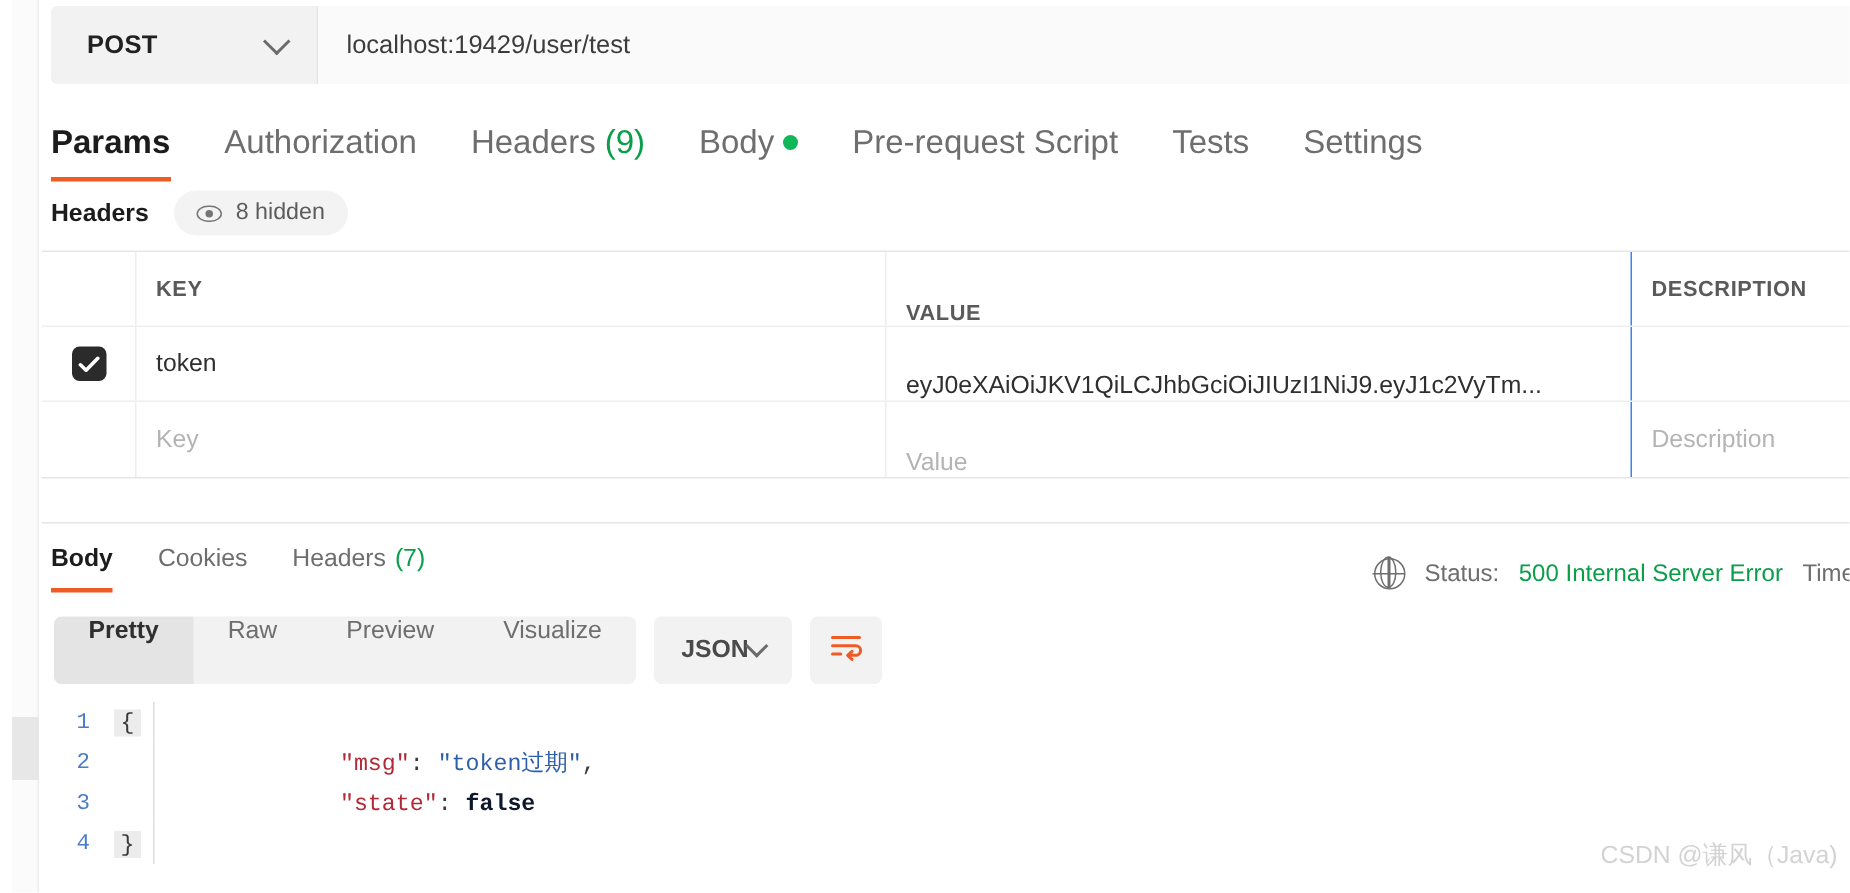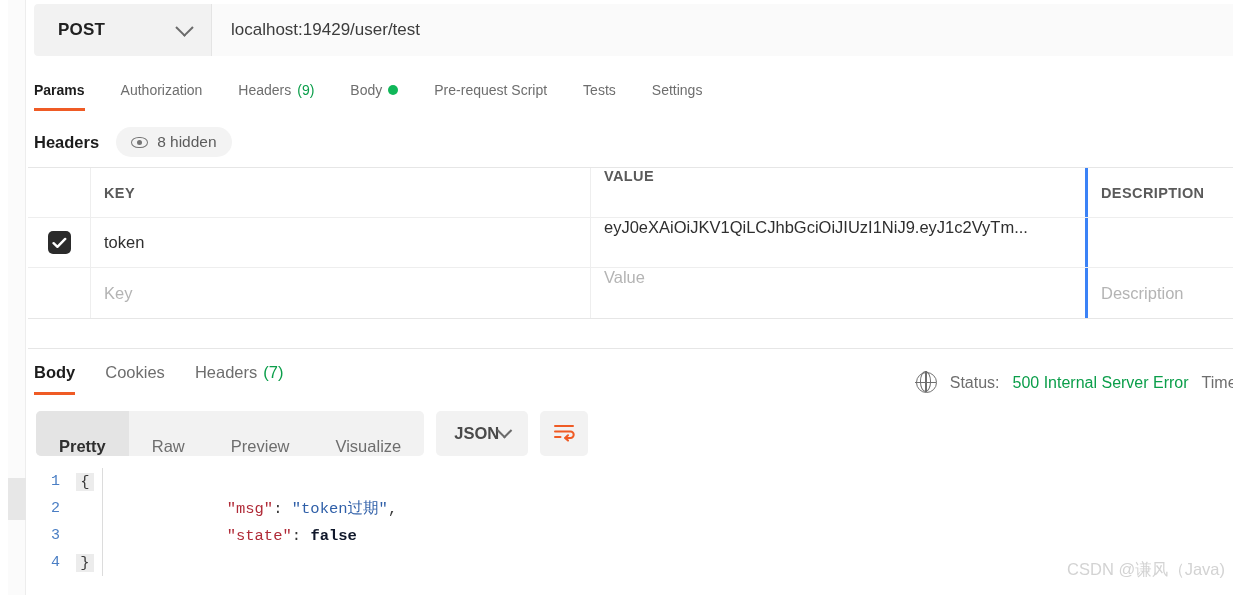--- a/index.html
+++ b/index.html
@@ -69,21 +69,21 @@
   
   .req-tabs {
     position: absolute; left: 26px; top: 76px;
     width: 1207px; height: 43px;
     display: flex; align-items: flex-start;
   }
   .tab {
     position: relative;
     padding: 6px 0 13px 0;
     margin-right: 36px;
-    font-size: 14px;
+    font-size: 22px;
     color: #6e6e6e;
     white-space: nowrap;
     cursor: pointer;
     display: flex; align-items: center; gap: 6px;
   }
   .tab.active { color: #1c1c1c; font-weight: bold; }
   .tab.active::after {
     content: ""; position: absolute;
     left: 0; right: 0; bottom: 0; height: 3px;
     background: #ef5b25;
@@ -137,23 +137,23 @@
     border-right: 1px solid #eeeeee;
   }
   .c-key {
     width: 500px; min-width: 500px;
     display: flex; align-items: center;
     padding-left: 13px;
     border-right: 1px solid #eeeeee;
   }
   .c-val {
     width: 497px; min-width: 497px;
-    display: flex; align-items: flex-start;
+    display: flex; align-items: flex-end;
     padding-left: 13px;
-    border-right: 3px solid #3b82f6;
+    border-right: 1px solid #3b82f6;
     overflow: hidden;
   }
   .c-desc {
     flex: 1;
     display: flex; align-items: center;
     padding-left: 13px;
     overflow: hidden;
   }
   .th {
     font-size: 14.5px; font-weight: bold; color: #5a5a5a; letter-spacing: .4px;
@@ -211,21 +211,21 @@
   .body-toolbar {
     position: absolute; left: 28px; top: 411px;
     display: flex; align-items: center; gap: 12px;
   }
   .seg-group {
     display: flex; align-items: stretch;
     background: #f2f2f2; border-radius: 5px; overflow: hidden;
     height: 45px;
   }
   .seg {
-    display: flex; align-items: flex-end; padding: 0 23px;
+    display: flex; align-items: flex-start; padding: 0 23px;
     font-size: 16.5px; color: #6e6e6e; cursor: pointer;
   }
   .seg.active { background: #e4e4e4; color: #2f2f2f; font-weight: bold; }
   .sel-box {
     display: flex; align-items: center; 
     height: 45px; padding: 0 18px;
     background: #f2f2f2; border-radius: 5px;
     font-size: 16.5px; color: #4a4a4a; font-weight: bold;
     cursor: pointer;
   }

